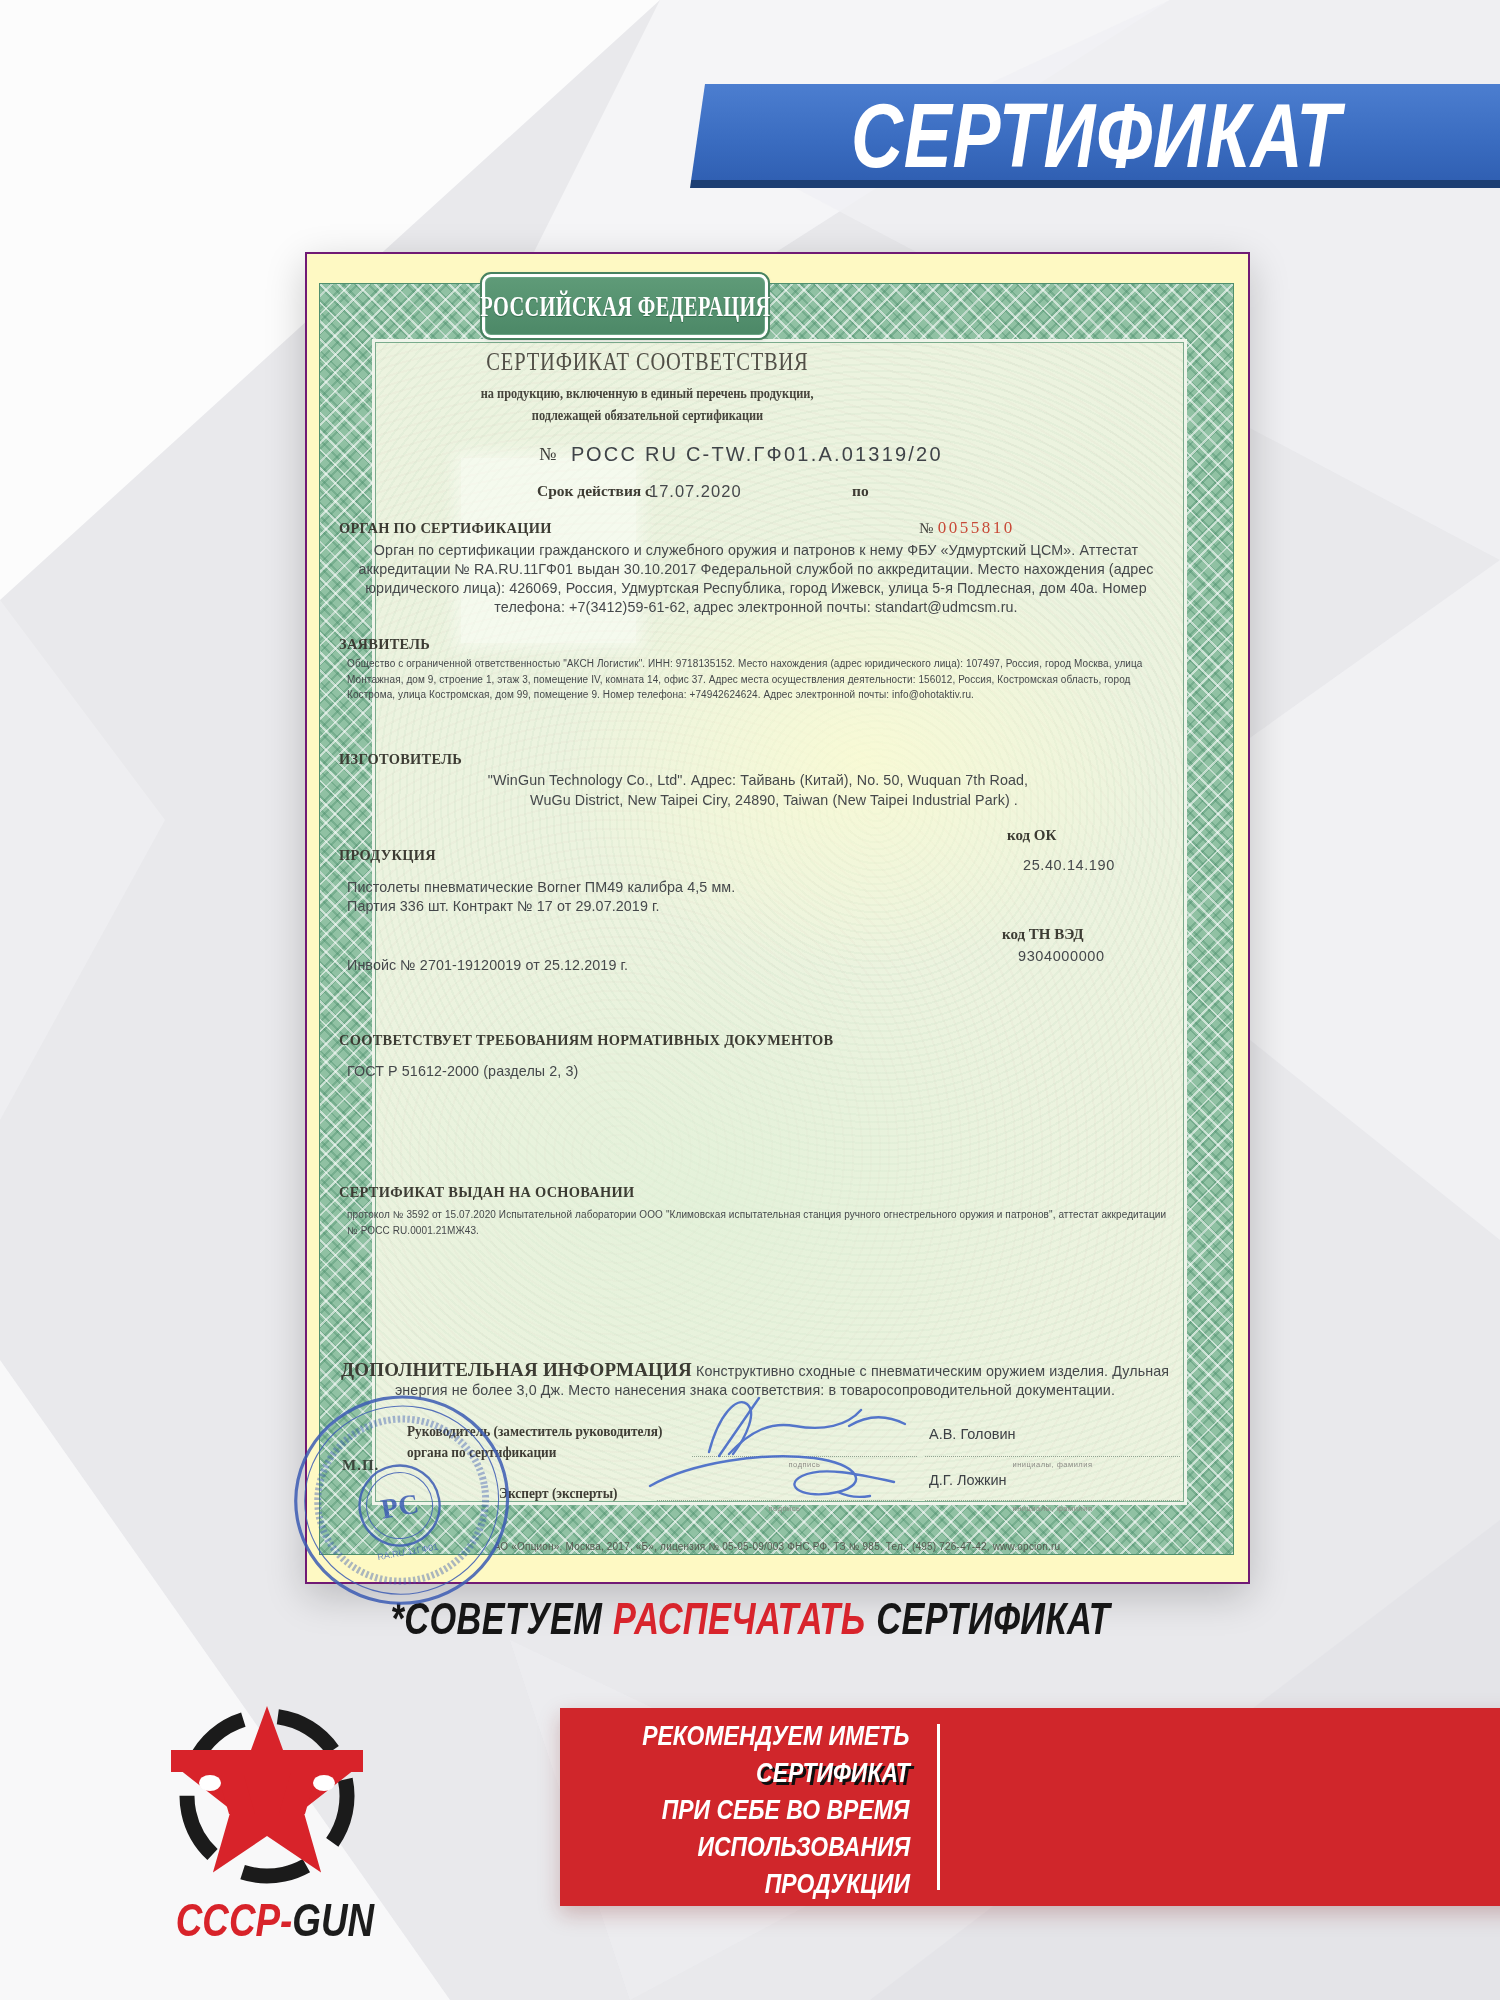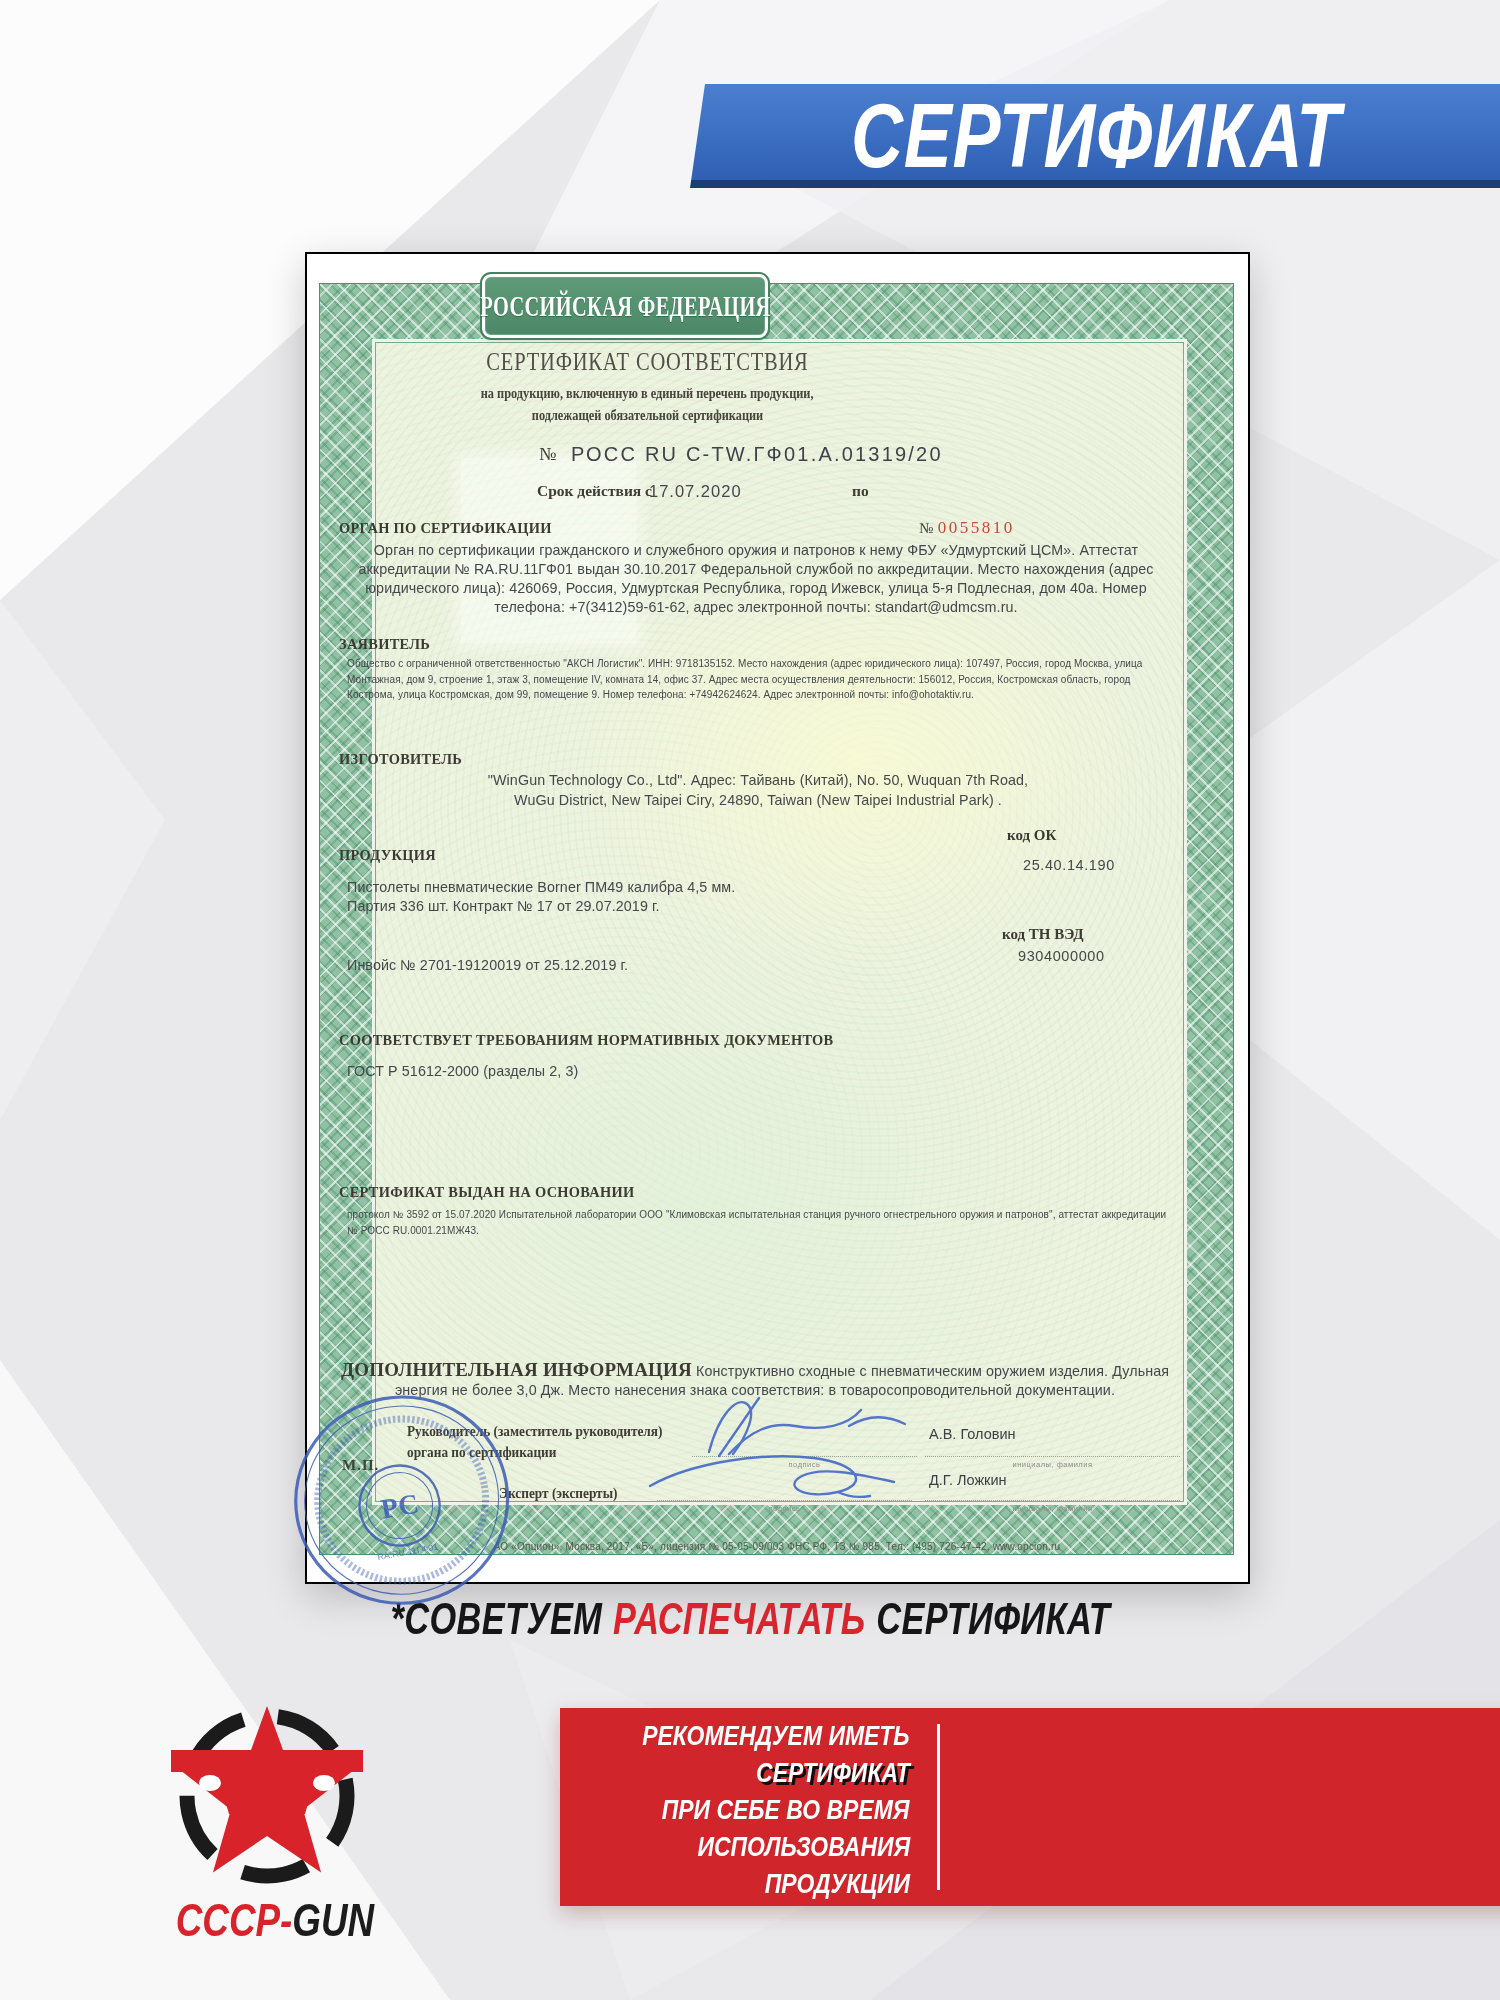--- a/index.html
+++ b/index.html
@@ -22,21 +22,21 @@
      filter:drop-shadow(0 9px 14px rgba(25,45,90,.30));}
   .blue-banner:after{content:"";position:absolute;left:0;bottom:0;width:100%;height:8px;
      background:#1c3e73;}
   .blue-banner .txt{position:absolute;left:0;top:0;width:100%;height:100%;
      display:flex;align-items:center;justify-content:center;
      font:italic 700 90px "Liberation Sans",sans-serif;color:#fff;
      transform:scaleX(.8);letter-spacing:1px;white-space:nowrap;}
 
   
   .paper{position:absolute;left:305px;top:252px;width:941px;height:1328px;
-     background:#ffffff;border:2px solid #000000;box-shadow:0 12px 38px rgba(0,0,0,.20);}
+     background:#fef9c3;border:2px solid #701a75;box-shadow:0 12px 38px rgba(0,0,0,.20);}
   .frame{position:absolute;inset:29px 14px 27px 12px;
      background-color:#90c1a3;
      background-image:
        repeating-linear-gradient(45deg,rgba(255,255,255,.55) 0 2px,transparent 2px 13px),
        repeating-linear-gradient(-45deg,rgba(255,255,255,.55) 0 2px,transparent 2px 13px),
        repeating-linear-gradient(45deg,rgba(60,130,95,.30) 4px 6px,transparent 6px 13px),
        repeating-linear-gradient(-45deg,rgba(60,130,95,.30) 4px 6px,transparent 6px 13px);
      border:1px solid #4f8f6e;}
   .inner{position:absolute;inset:88px 64px 80px 68px;
      background-color:#ecf3df;
@@ -173,21 +173,21 @@
       <span class="nl">№</span>
       <span class="nv">0055810</span>
     </div>
     <div class="para t-md" style="left:40px;top:287px;width:818px;">Орган по сертификации гражданского и служебного оружия и патронов к нему ФБУ «Удмуртский ЦСМ». Аттестат аккредитации № RA.RU.11ГФ01 выдан 30.10.2017 Федеральной службой по аккредитации. Место нахождения (адрес юридического лица): 426069, Россия, Удмуртская Республика, город Ижевск, улица 5-я Подлесная, дом 40а. Номер телефона: +7(3412)59-61-62, адрес электронной почты: standart@udmcsm.ru.</div>
 
     <div class="sec-h" style="left:32px;top:381px;">ЗАЯВИТЕЛЬ</div>
     <div class="para t-sm" style="left:40px;top:402px;width:822px;">Общество с ограниченной ответственностью "АКСН Логистик". ИНН: 9718135152.  Место нахождения (адрес юридического лица): 107497, Россия, город Москва, улица Монтажная, дом 9, строение 1, этаж 3, помещение IV, комната 14, офис 37. Адрес места осуществления деятельности: 156012, Россия, Костромская область, город Кострома, улица Костромская, дом 99, помещение 9.  Номер телефона: +74942624624. Адрес электронной почты: info@ohotaktiv.ru.</div>
 
     <div class="sec-h" style="left:32px;top:496px;">ИЗГОТОВИТЕЛЬ</div>
     <div class="para t-md" style="left:40px;top:517px;width:822px;">"WinGun Technology Co., Ltd". Адрес: Тайвань (Китай), No. 50, Wuquan 7th Road,</div>
-    <div class="para t-md" style="left:40px;top:537px;width:822px;">WuGu District, New Taipei Ciry, 24890, Taiwan (New Taipei Industrial Park) .</div>
+    <div class="para t-md" style="left:56px;top:537px;width:822px;">WuGu District, New Taipei Ciry, 24890, Taiwan (New Taipei Industrial Park) .</div>
 
     <div class="code-l" style="left:700px;top:573px;">код ОК</div>
     <div class="code-v" style="left:716px;top:603px;">25.40.14.190</div>
 
     <div class="sec-h" style="left:32px;top:592px;">ПРОДУКЦИЯ</div>
     <div class="para t-md" style="left:40px;top:624px;">Пистолеты пневматические Borner ПМ49 калибра 4,5 мм.</div>
     <div class="para t-md" style="left:40px;top:643px;">Партия 336 шт. Контракт № 17 от 29.07.2019 г.</div>
     <div class="para t-md" style="left:40px;top:662px;margin-top:40px;">Инвойс № 2701-19120019 от 25.12.2019 г.</div>
 
     <div class="code-l" style="left:695px;top:672px;">код ТН ВЭД</div>

